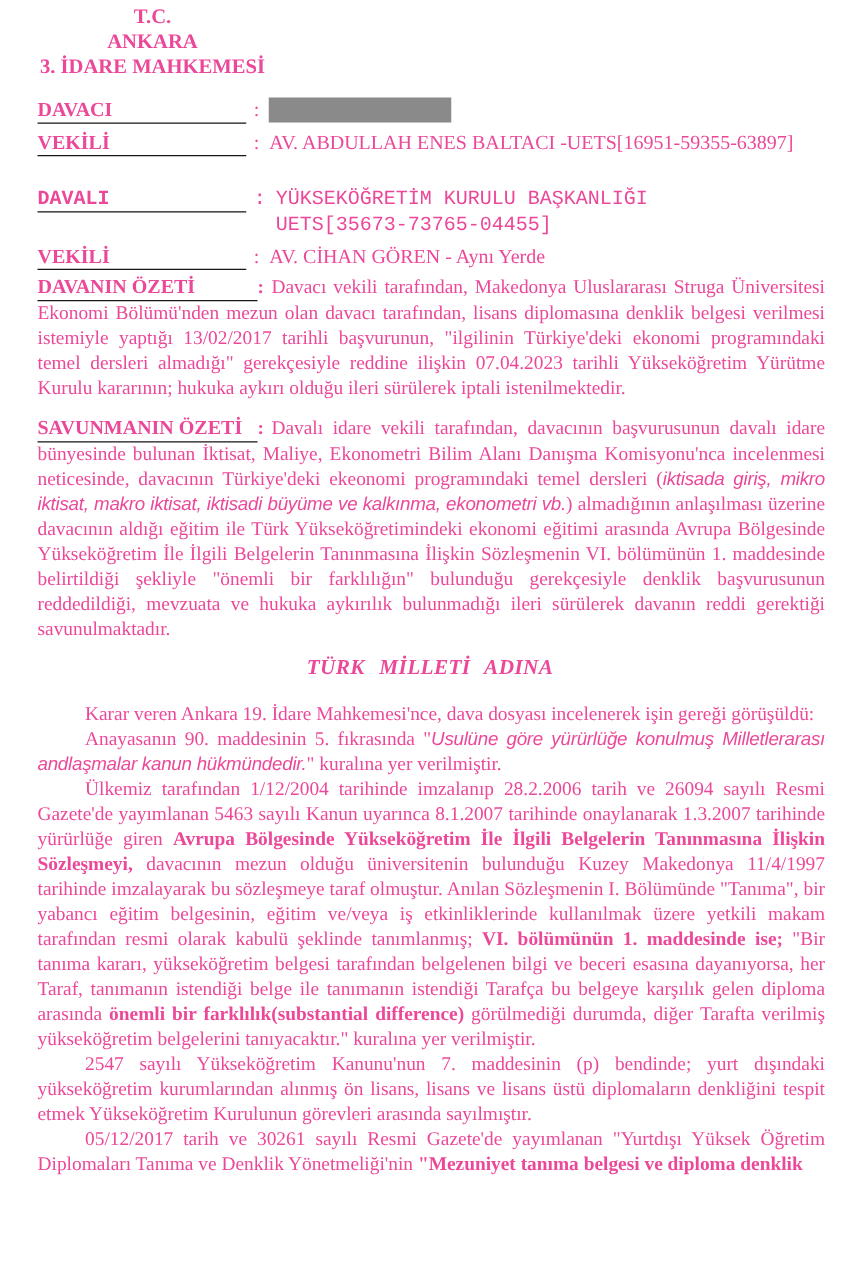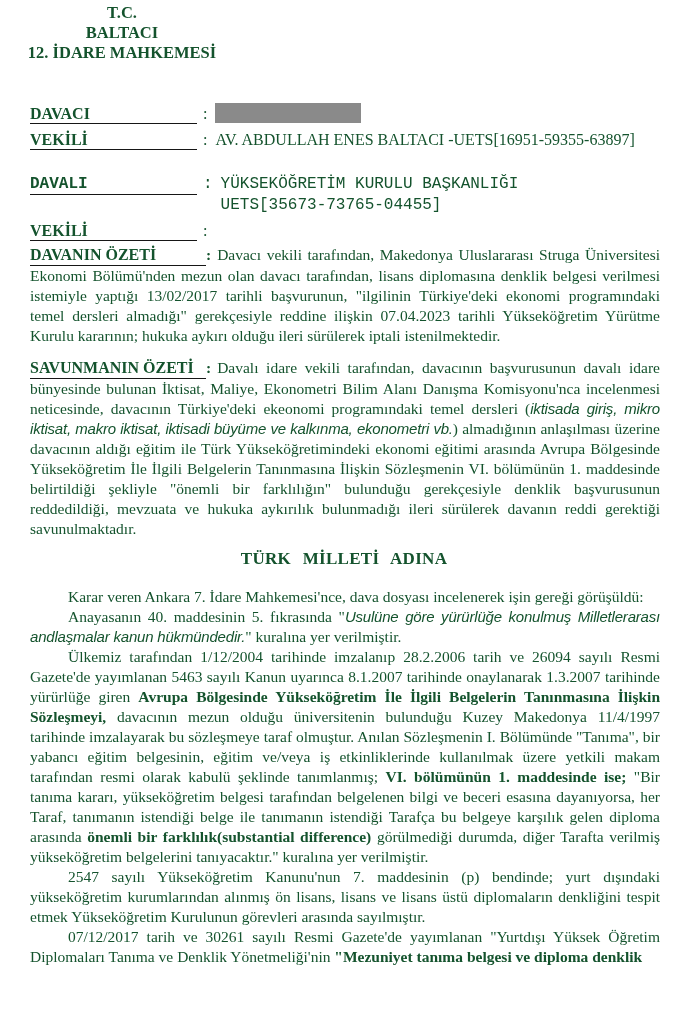--- a/index.html
+++ b/index.html
@@ -2,21 +2,21 @@
 <html lang="tr"><head>
 <meta charset="utf-8">
 <style>
   html, body { margin: 0; padding: 0; background: #ffffff; }
   .page {
     position: relative;
     width: 688px;
     height: 1024px;
     overflow: hidden;
     background: #ffffff;
-    color: #14532d;
+    color: #ec4899;
     font-family: "Liberation Serif", "DejaVu Serif", serif;
     font-size: 15.5px;
   }
 
   
   .court-head {
     width: 220px;
     margin-left: 12px;
     padding-top: 3px;
     text-align: center;
@@ -37,21 +37,21 @@
   .case-value { display: inline-block; margin-left: 6px; }
   .case-redaction {
     position: absolute;
     left: 143px;
     top: 1px;
     width: 38px;
     height: 34px;
   }
 
   
-  .parties { margin-top: 40px; }
+  .parties { margin-top: 15px; }
   .party-row {
     display: flex;
     align-items: flex-start;
     margin: 0 28px 4px 30px;
     font-size: 16px;
     line-height: 21px;
   }
   .party-row.gap-above { margin-top: 24px; font-family: Liberation Mono, monospace; }
   .party-label {
     flex: 0 0 167px;
@@ -85,42 +85,43 @@
   }
   .rcolon { font-weight: 700; margin-right: 6px; }
   .milli-head {
     margin-top: 10px;
     text-align: center;
     font-weight: 700;
     font-size: 17px;
     word-spacing: 7px;
     letter-spacing: 0.3px;
     line-height: 20px;
+    font-style: italic;
   }
   .body-p { text-indent: 38px; }
   .body-p.first-after-head { margin-top: 18px; }
 
   
   .b { font-weight: 700; }
   .i {
     font-family: "Liberation Sans", "DejaVu Sans", sans-serif;
     font-style: italic;
     font-size: 15px;
     letter-spacing: -0.2px;
   }
 </style>
 </head>
 <body>
 
 <div class="page">
 
   <div class="court-head">
     <div>T.C.</div>
-    <div>BALTACI</div>
-    <div>12. İDARE MAHKEMESİ</div>
+    <div>ANKARA</div>
+    <div>3. İDARE MAHKEMESİ</div>
   </div>
 
 
   <div class="parties">
     <div class="party-row">
       <span class="party-label">DAVACI</span>
       <span class="party-colon">:</span>
       <span class="party-value"><span class="redaction-inline" style="background-color: rgb(138, 138, 138);"></span></span>
     </div>
     <div class="party-row">
@@ -132,28 +133,29 @@
       <span class="party-label">DAVALI</span>
       <span class="party-colon">:</span>
       <span class="party-value">
         <div>YÜKSEKÖĞRETİM KURULU BAŞKANLIĞI</div>
         <div>UETS[35673-73765-04455]</div>
       </span>
     </div>
     <div class="party-row">
       <span class="party-label">VEKİLİ</span>
       <span class="party-colon">:</span>
+      <span class="party-value">AV. CİHAN GÖREN - Aynı Yerde</span>
     </div>
   </div>
 
   <p class="sect"><span class="runin">DAVANIN ÖZETİ</span><span class="rcolon">:</span><span><span>Davacı vekili tarafından, Makedonya Uluslararası Struga Üniversitesi Ekonomi Bölümü'nden mezun olan davacı tarafından, lisans diplomasına denklik belgesi verilmesi istemiyle yaptığı 13/02/2017 tarihli başvurunun, "ilgilinin Türkiye'deki ekonomi programındaki temel dersleri almadığı" gerekçesiyle reddine ilişkin 07.04.2023 tarihli Yükseköğretim Yürütme Kurulu kararının; hukuka aykırı olduğu ileri sürülerek iptali istenilmektedir.</span></span></p>
 
   <p class="sect savunma"><span class="runin">SAVUNMANIN ÖZETİ</span><span class="rcolon">:</span><span><span>Davalı idare vekili tarafından, davacının başvurusunun davalı idare bünyesinde bulunan İktisat, Maliye, Ekonometri Bilim Alanı Danışma Komisyonu'nca incelenmesi neticesinde, davacının Türkiye'deki ekeonomi programındaki temel dersleri (</span><span class="i">iktisada giriş, mikro iktisat, makro iktisat, iktisadi büyüme ve kalkınma, ekonometri vb.</span><span>) almadığının anlaşılması üzerine davacının aldığı eğitim ile Türk Yükseköğretimindeki ekonomi eğitimi arasında Avrupa Bölgesinde Yükseköğretim İle İlgili Belgelerin Tanınmasına İlişkin Sözleşmenin VI. bölümünün 1. maddesinde belirtildiği şekliyle "önemli bir farklılığın" bulunduğu gerekçesiyle denklik başvurusunun reddedildiği, mevzuata ve hukuka aykırılık bulunmadığı ileri sürülerek davanın reddi gerektiği savunulmaktadır.</span></span></p>
 
   <div class="milli-head">TÜRK MİLLETİ ADINA</div>
 
-  <p class="body-p first-after-head"><span>Karar veren Ankara 7. İdare Mahkemesi'nce, dava dosyası incelenerek işin gereği görüşüldü:</span></p>
-  <p class="body-p"><span>Anayasanın 40. maddesinin 5. fıkrasında "</span><span class="i">Usulüne göre yürürlüğe konulmuş Milletlerarası andlaşmalar kanun hükmündedir.</span><span>" kuralına yer verilmiştir.</span></p>
+  <p class="body-p first-after-head"><span>Karar veren Ankara 19. İdare Mahkemesi'nce, dava dosyası incelenerek işin gereği görüşüldü:</span></p>
+  <p class="body-p"><span>Anayasanın 90. maddesinin 5. fıkrasında "</span><span class="i">Usulüne göre yürürlüğe konulmuş Milletlerarası andlaşmalar kanun hükmündedir.</span><span>" kuralına yer verilmiştir.</span></p>
   <p class="body-p"><span>Ülkemiz tarafından 1/12/2004 tarihinde imzalanıp 28.2.2006 tarih ve 26094 sayılı Resmi Gazete'de yayımlanan 5463 sayılı Kanun uyarınca 8.1.2007 tarihinde onaylanarak 1.3.2007 tarihinde yürürlüğe giren </span><span class="b">Avrupa Bölgesinde Yükseköğretim İle İlgili Belgelerin Tanınmasına İlişkin Sözleşmeyi,</span><span> davacının mezun olduğu üniversitenin bulunduğu Kuzey Makedonya 11/4/1997 tarihinde imzalayarak bu sözleşmeye taraf olmuştur. Anılan Sözleşmenin I. Bölümünde "Tanıma", bir yabancı eğitim belgesinin, eğitim ve/veya iş etkinliklerinde kullanılmak üzere yetkili makam tarafından resmi olarak kabulü şeklinde tanımlanmış; </span><span class="b">VI. bölümünün 1. maddesinde ise;</span><span> "Bir tanıma kararı, yükseköğretim belgesi tarafından belgelenen bilgi ve beceri esasına dayanıyorsa, her Taraf, tanımanın istendiği belge ile tanımanın istendiği Tarafça bu belgeye karşılık gelen diploma arasında </span><span class="b">önemli bir farklılık(substantial difference)</span><span> görülmediği durumda, diğer Tarafta verilmiş yükseköğretim belgelerini tanıyacaktır." kuralına yer verilmiştir.</span></p>
   <p class="body-p"><span>2547 sayılı Yükseköğretim Kanunu'nun 7. maddesinin (p) bendinde; yurt dışındaki yükseköğretim kurumlarından alınmış ön lisans, lisans ve lisans üstü diplomaların denkliğini tespit etmek Yükseköğretim Kurulunun görevleri arasında sayılmıştır.</span></p>
-  <p class="body-p"><span>07/12/2017 tarih ve 30261 sayılı Resmi Gazete'de yayımlanan "Yurtdışı Yüksek Öğretim Diplomaları Tanıma ve Denklik Yönetmeliği'nin </span><span class="b">"Mezuniyet tanıma belgesi ve diploma denklik</span></p>
+  <p class="body-p"><span>05/12/2017 tarih ve 30261 sayılı Resmi Gazete'de yayımlanan "Yurtdışı Yüksek Öğretim Diplomaları Tanıma ve Denklik Yönetmeliği'nin </span><span class="b">"Mezuniyet tanıma belgesi ve diploma denklik</span></p>
 
 </div>
 
 </body></html>

